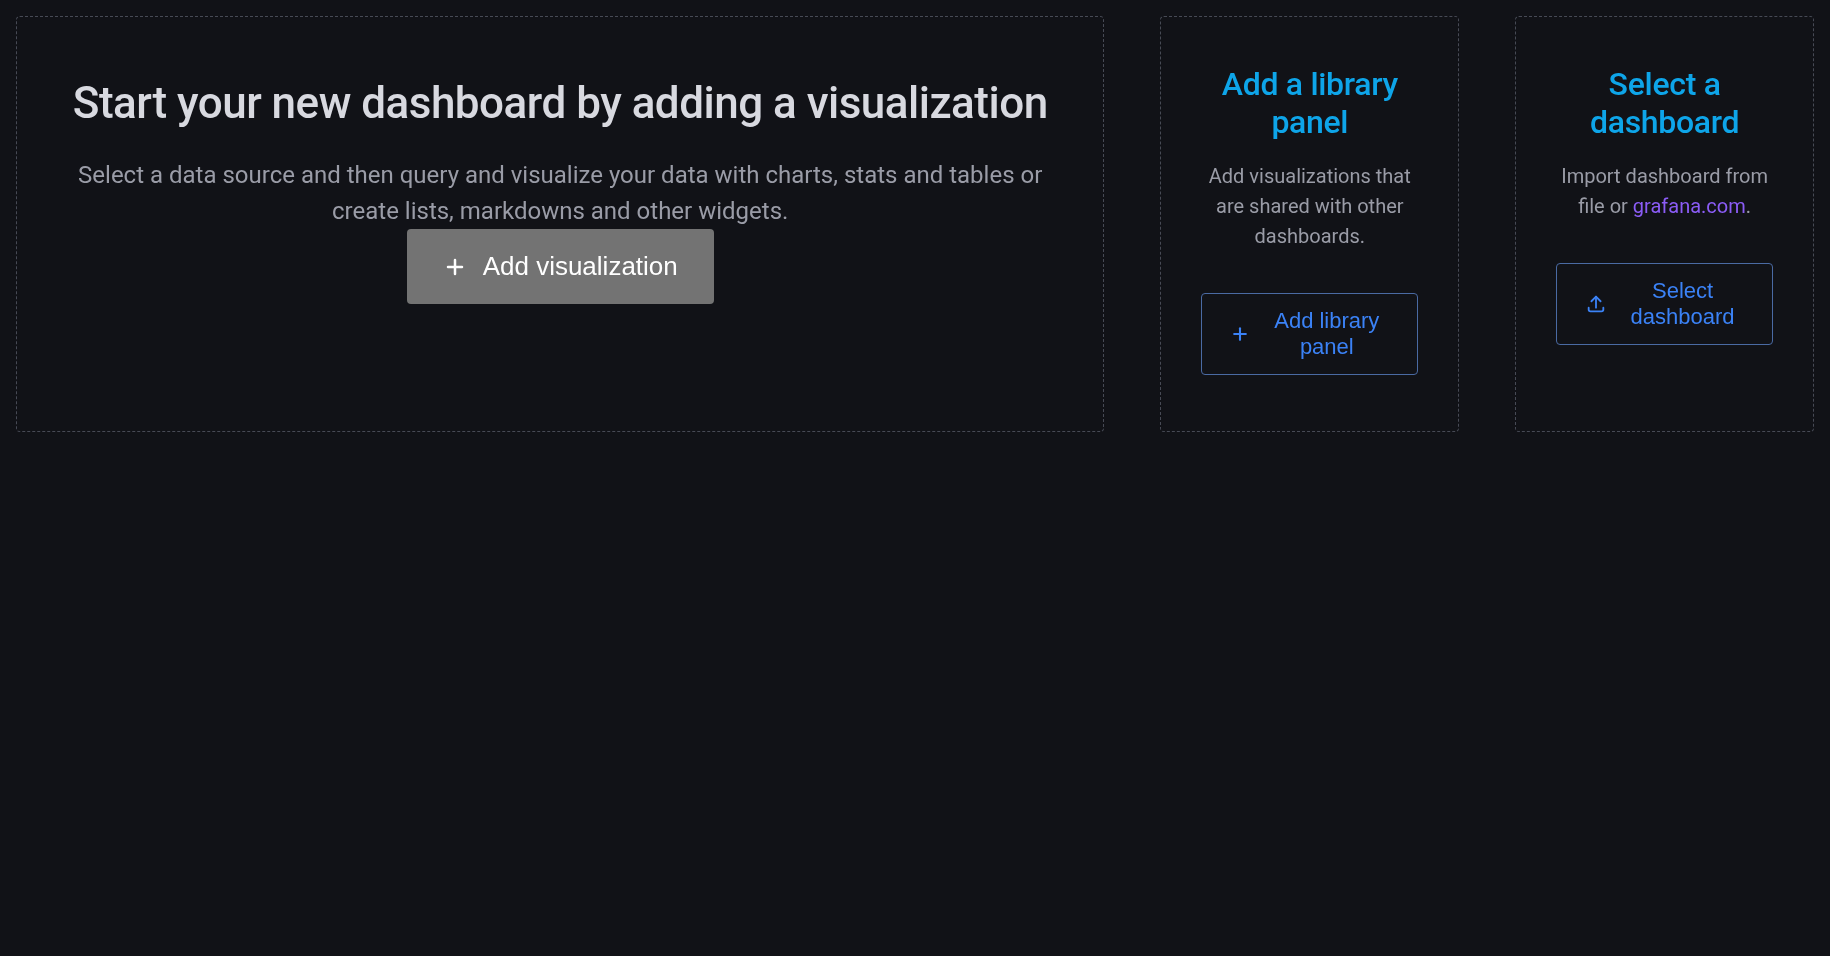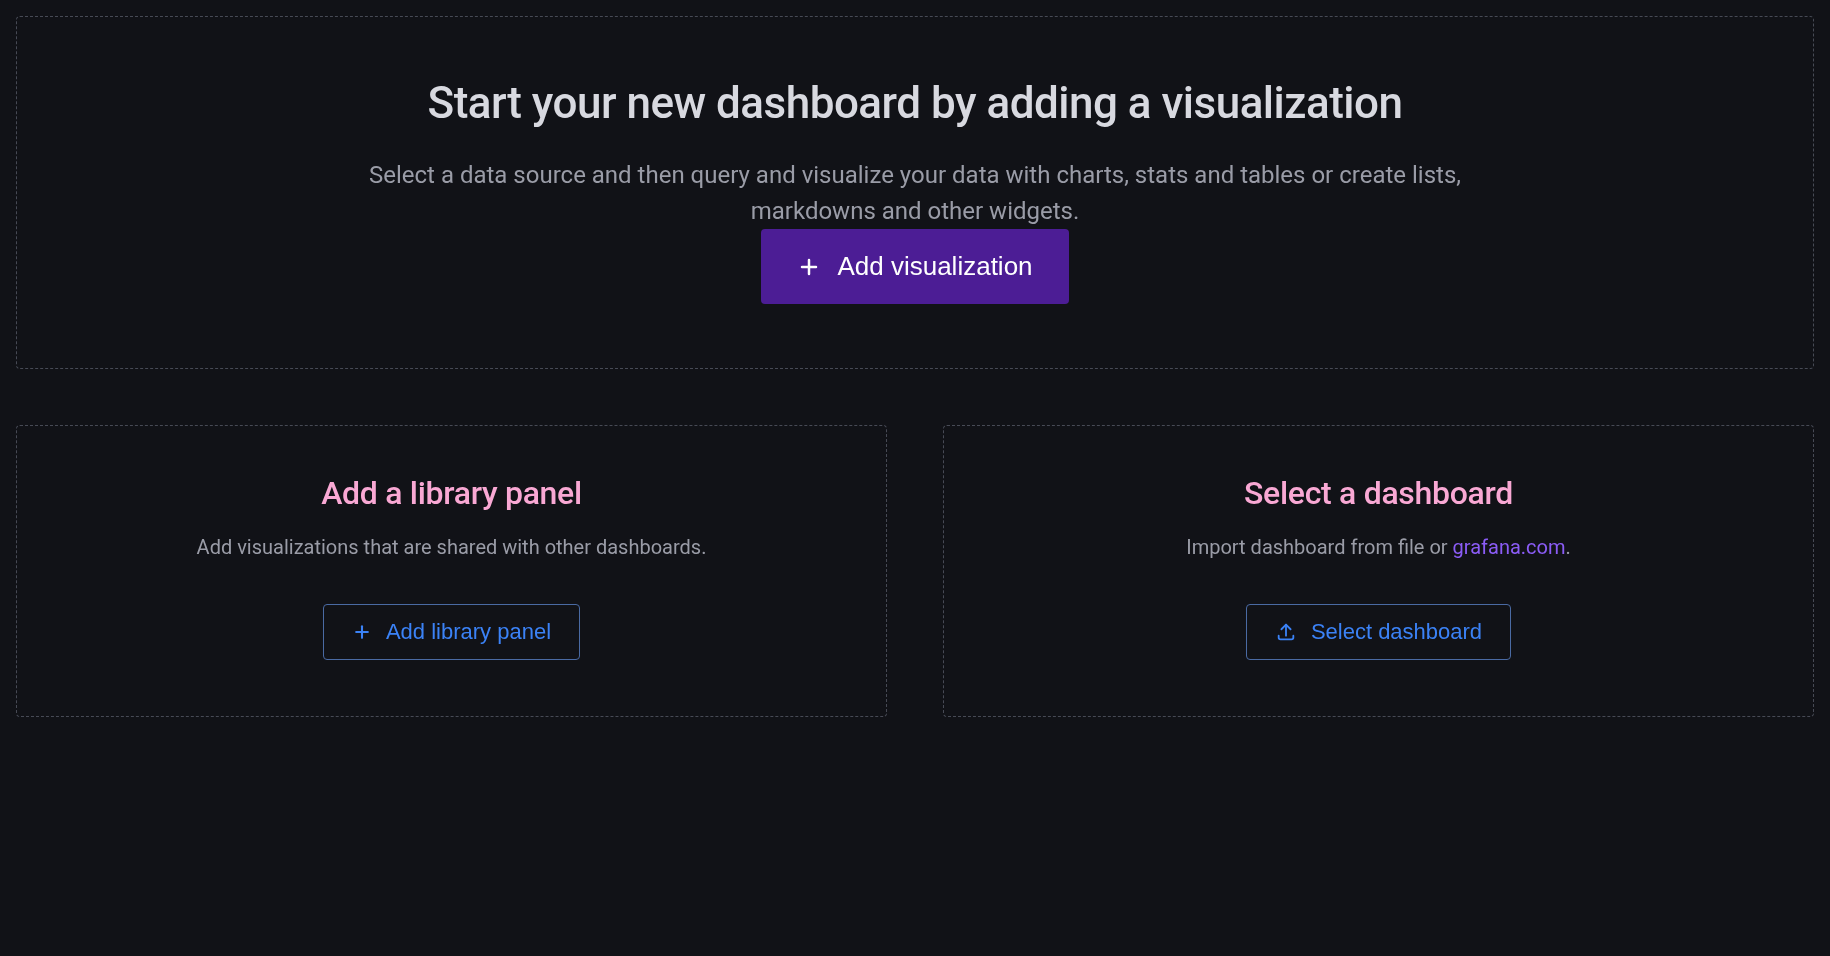--- a/index.html
+++ b/index.html
@@ -12,21 +12,21 @@
       background-color: #111217;
       font-family: -apple-system, BlinkMacSystemFont, "Segoe UI", Roboto, Helvetica, Arial, sans-serif;
       color: #ccccdc;
       padding: 16px;
       width: 1830px;
       height: 956px;
     }
     
     .container {
       display: flex;
-      flex-direction: column;
+      flex-direction: row;
       gap: 56px;
     }
     
     .dashed-box {
       border: 1.5px dashed #474a55;
       border-radius: 4px;
     }
     
     .main-panel {
       width: 100%;
@@ -60,36 +60,36 @@
     .sub-panel {
       flex: 1;
       padding: 48px 40px 56px 40px;
       display: flex;
       flex-direction: column;
       align-items: center;
       text-align: center;
     }
     
     .sub-title {
-      color: #f9a8d4;
+      color: #0ea5e9;
       font-size: 32px;
       font-weight: 500;
       margin-bottom: 20px;
       letter-spacing: -0.3px;
     }
     
     .sub-description {
       color: #9a9ca7;
       font-size: 20px;
       line-height: 1.5;
       margin-bottom: 42px;
     }
     
     .btn-primary {
-      background-color: #4c1d95;
+      background-color: #737373;
       color: #ffffff;
       border: none;
       border-radius: 4px;
       padding: 22px 36px;
       font-size: 26px;
       font-weight: 500;
       cursor: pointer;
       display: inline-flex;
       align-items: center;
       gap: 16px;

